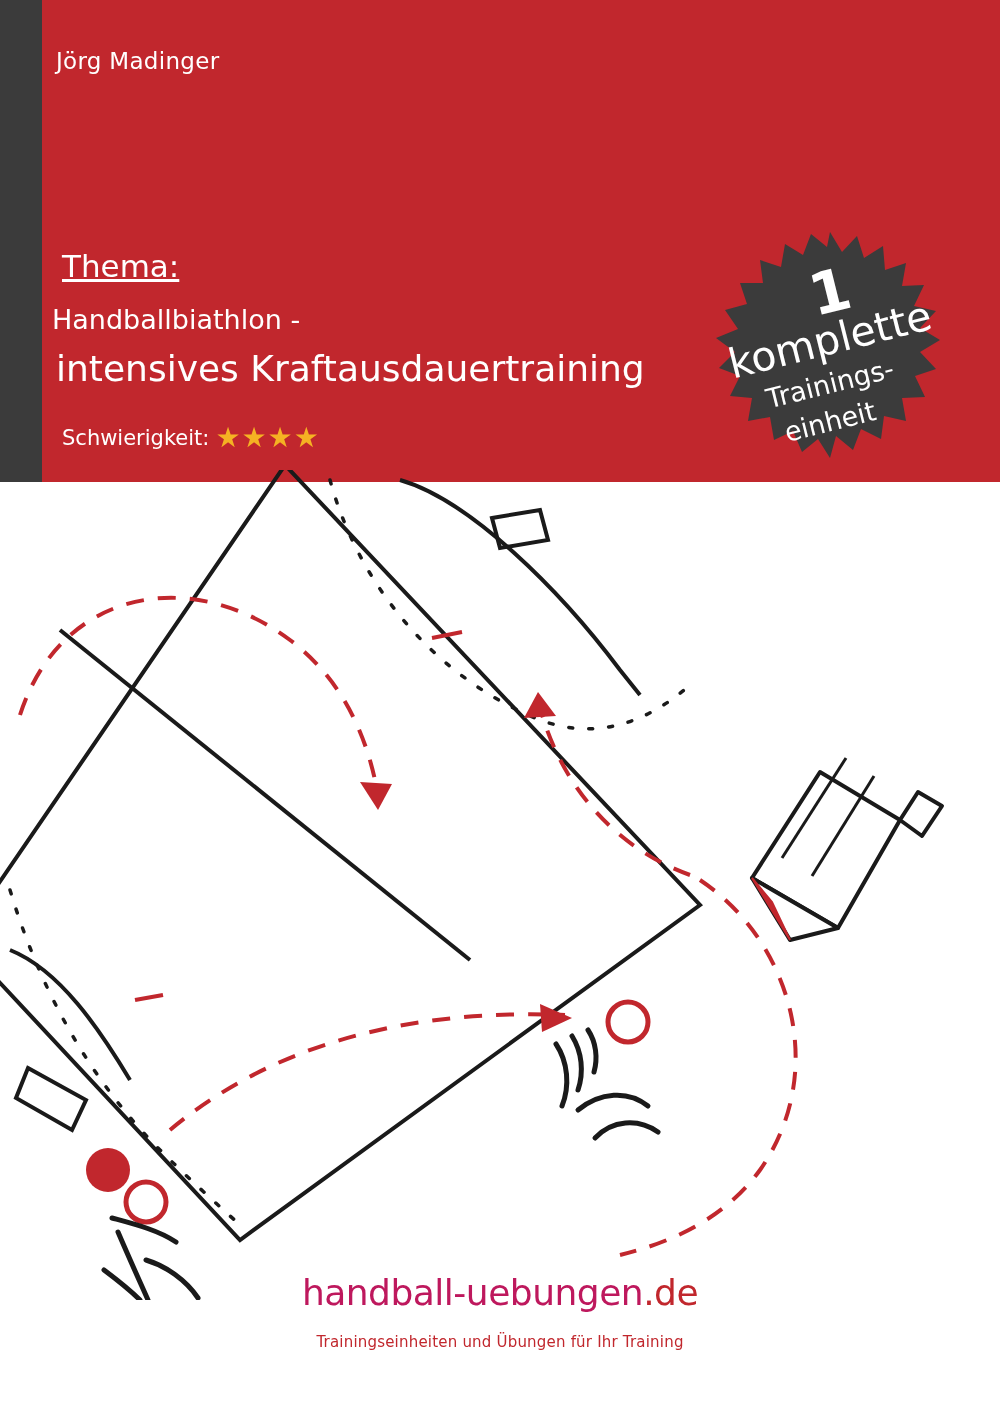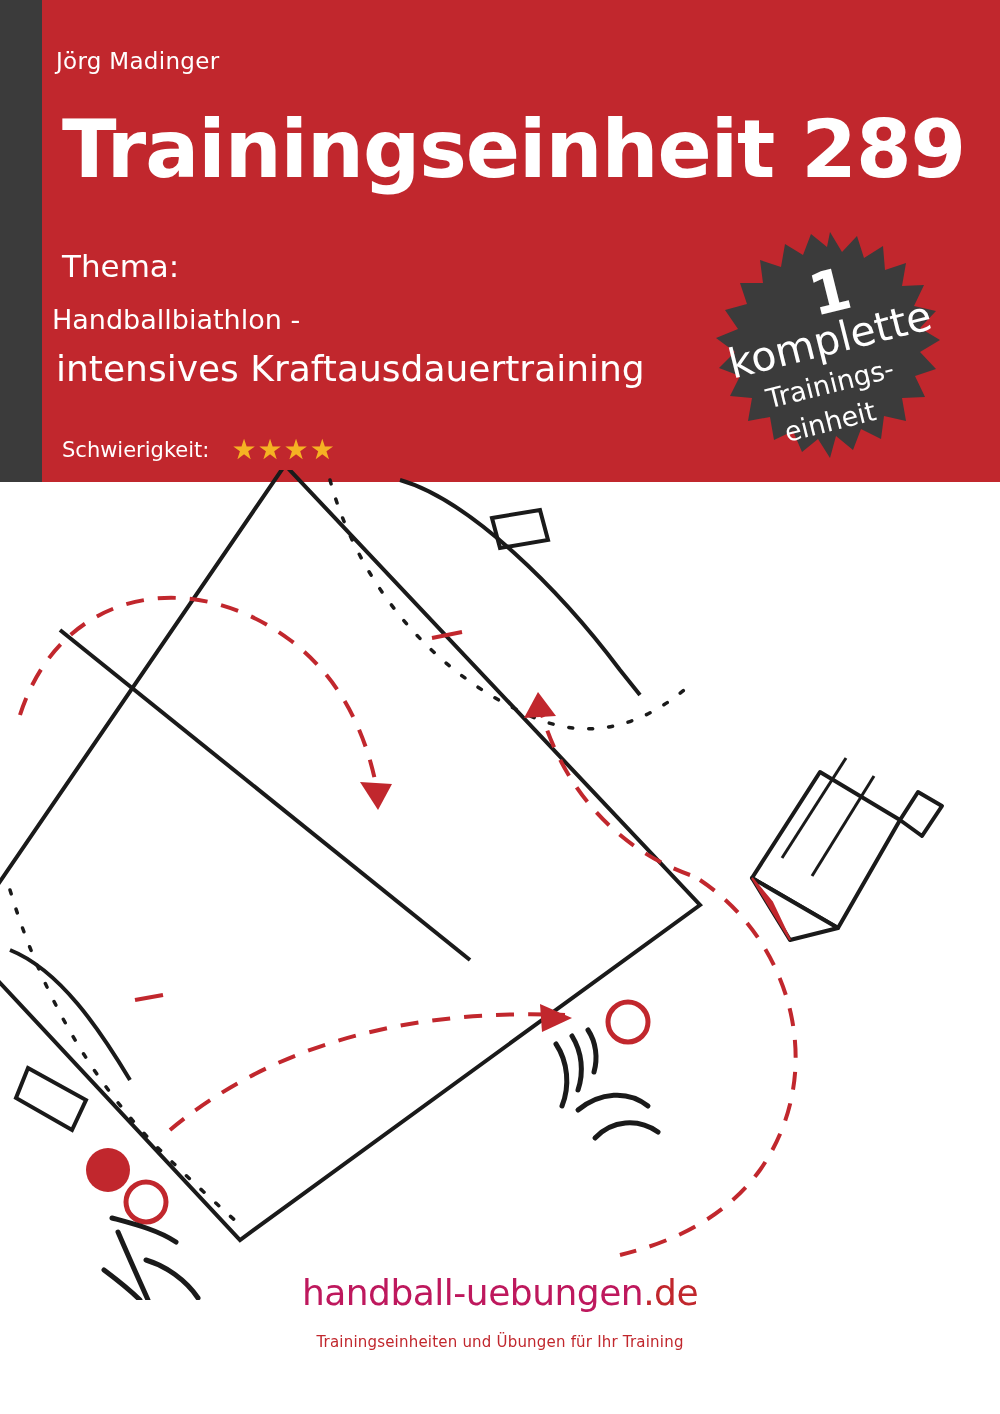--- a/index.html
+++ b/index.html
@@ -59,42 +59,43 @@
     font-weight: bold;
     letter-spacing: -1px;
     white-space: nowrap;
   }
   .thema-label {
     position: absolute;
     left: 62px;
     top: 248px;
     color: #ffffff;
     font-size: 31px;
+    text-decoration: underline;
   }
   .thema-line1 {
     position: absolute;
     left: 52px;
     top: 304px;
     color: #ffffff;
     font-size: 27px;
   }
   .thema-line2 {
     position: absolute;
     left: 56px;
     top: 348px;
     color: #ffffff;
     font-size: 36px;
   }
   .difficulty-row {
     position: absolute;
     left: 62px;
-    top: 436px;
+    top: 424px;
     display: flex;
     align-items: center;
-    gap: 18px;
+    gap: 2px;
   }
   .difficulty-label {
     color: #ffffff;
     font-size: 21px;
   }
   .stars {
     display: flex;
     gap: 1px;
     margin-left: 4px;
   }
@@ -188,21 +189,20 @@
 </head>
 <body>
 
 <div class="page">
 
   <div class="header">
     <div class="header-dark-strip"></div>
     <div class="header-red"></div>
 
     <div class="author">Jörg Madinger</div>
-    <div class="main-title">Trainingseinheit 289</div>
 
     <div class="thema-label">Thema:</div>
     <div class="thema-line1">Handballbiathlon -</div>
     <div class="thema-line2">intensives Kraftausdauertraining</div>
 
     <div class="difficulty-row">
       <span class="difficulty-label">Schwierigkeit:</span>
       <span class="stars">
         <span class="star">★</span>
         <span class="star">★</span>

